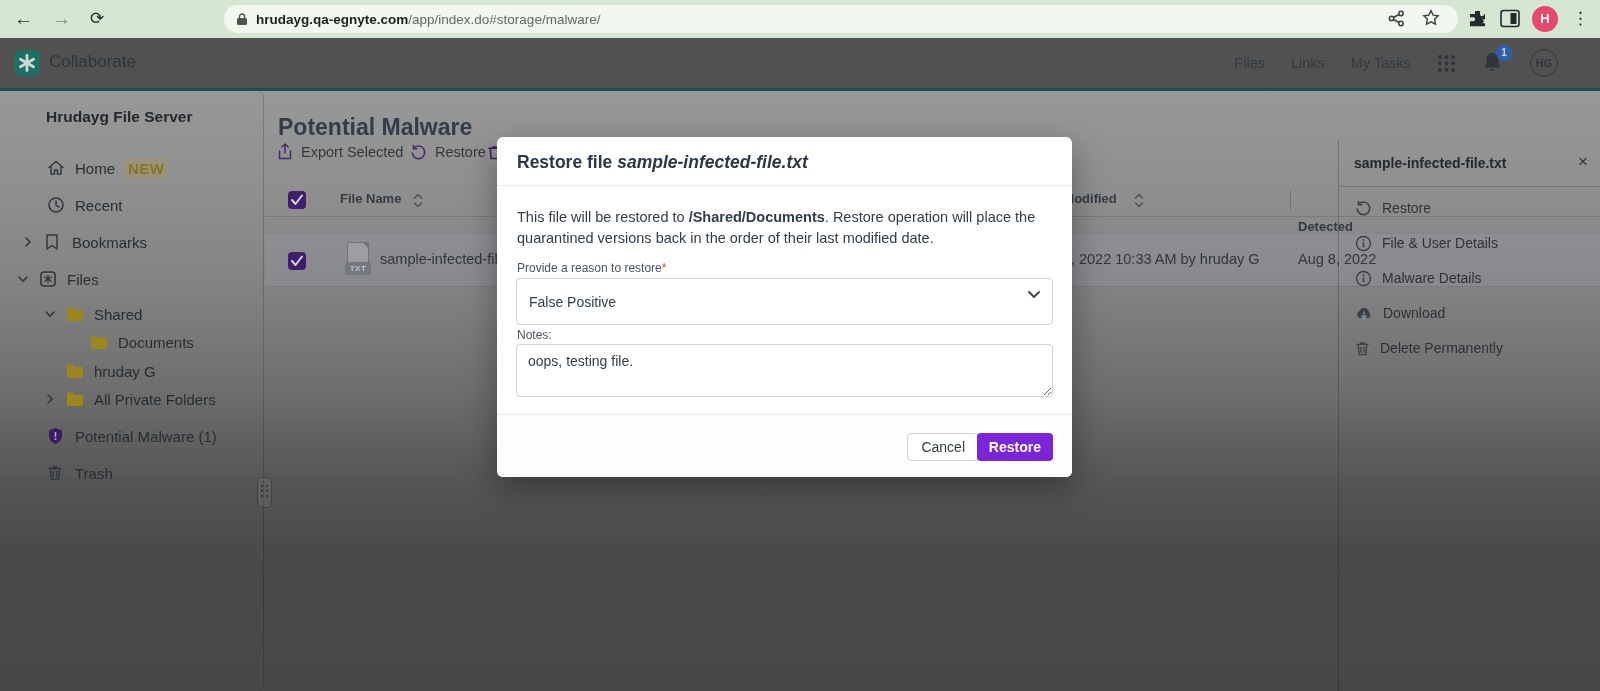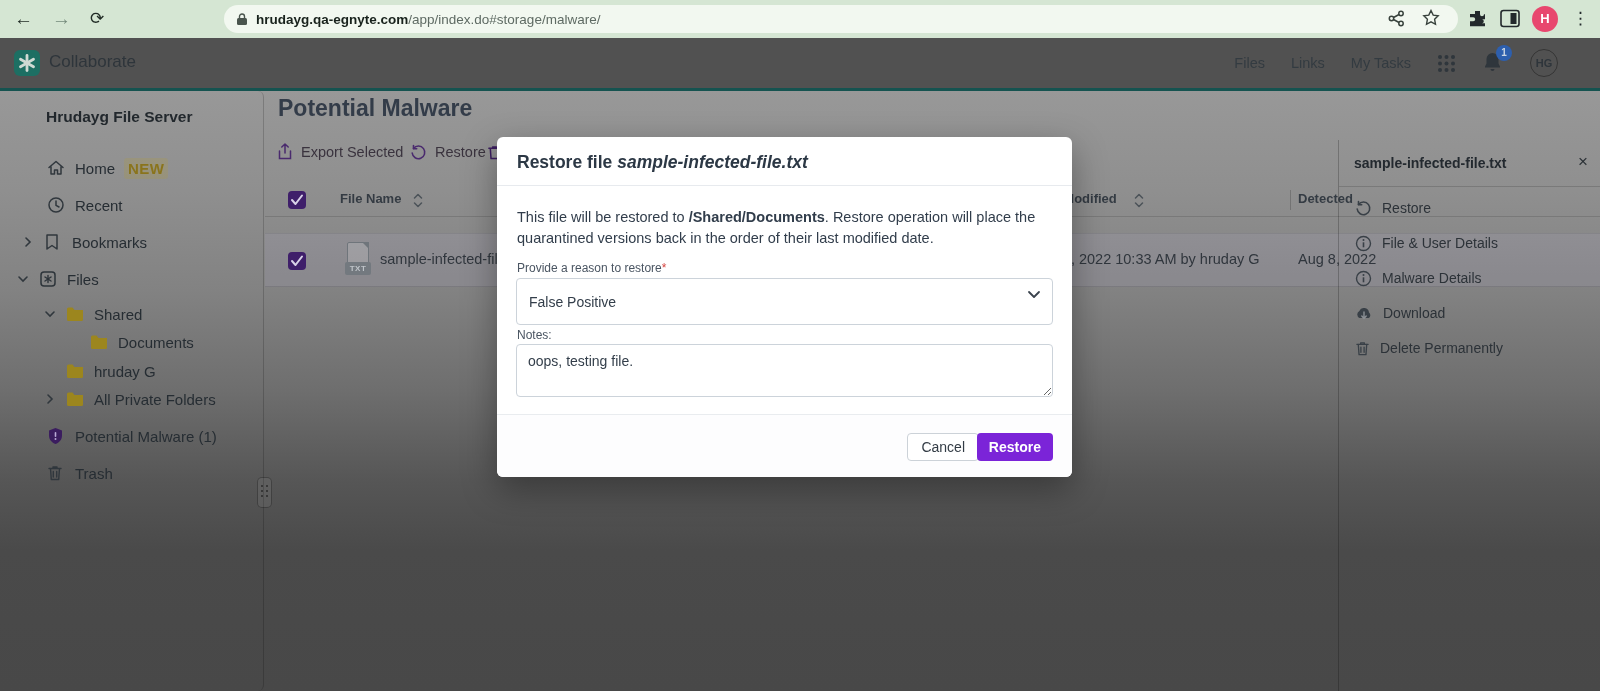--- a/index.html
+++ b/index.html
@@ -38,21 +38,21 @@
   #server-title { position:absolute; left:46px; top:17px; font-size:15.5px; font-weight:700; color:#22282d; }
   .side-item { position:absolute; height:28px; display:flex; align-items:center; color:#262d33; font-size:15px; }
   .side-item .chev { display:inline-flex; width:14px; margin-right:8px; color:#30373d; }
   .side-item .s-icon { display:inline-flex; width:19px; margin-right:9px; }
   .badge-new { margin-left:9px; font-size:15px; font-weight:700; color:#8a741c; background:rgba(190,160,20,0.16); padding:2px 4px; border-radius:3px; letter-spacing:.4px; }
   #drag-handle { position:absolute; left:257px; top:386px; width:15px; height:31px; border:1px solid rgba(0,0,0,0.3); border-radius:5px; background:rgba(255,255,255,0.06); display:flex; align-items:center; justify-content:center; }
   .dots-grid { width:7px; height:15px; display:grid; grid-template-columns:2px 2px; grid-auto-rows:2px; gap:3px; }
   .dots-grid i { background:#2b2b2b; border-radius:50%; }
 
   
-  #page-title { position:absolute; left:278px; top:4px; font-size:23px; font-weight:700; color:#333c49; }
+  #page-title { position:absolute; left:278px; top:23px; font-size:23px; font-weight:700; color:#333c49; }
   .tool-item { position:absolute; top:48px; height:26px; display:flex; align-items:center; gap:8px; font-size:14.5px; color:#3a333e; }
   .tool-item svg { color:#4a2a6e; }
   .thead-cell { position:absolute; top:100px; font-size:13px; font-weight:700; color:#343b43; }
   .sort-icon { position:absolute; top:101px; color:#4c5359; }
   #thead-border { position:absolute; left:265px; top:125px; width:1335px; height:1px; background:rgba(0,0,0,0.13); }
   #col-divider { position:absolute; left:1290px; top:99px; width:1px; height:20px; background:rgba(0,0,0,0.18); }
   #file-row { position:absolute; left:265px; top:142px; width:1335px; height:54px; background:rgba(188,174,220,0.13); border-top:1px solid rgba(0,0,0,0.07); border-bottom:1px solid rgba(0,0,0,0.1); }
   .checkbox { position:absolute; width:18px; height:18px; border-radius:4px; background:#3f1f6a; }
   .checkbox svg { position:absolute; left:2px; top:3px; }
   #cb-head { left:288px; top:100px; }
@@ -330,21 +330,21 @@
   <svg class="sort-icon" style="left:412px;" width="12" height="17" viewBox="0 0 12 17">
       <path d="M2.5 6l3.5-3.5L9.5 6" fill="none" stroke="currentColor" stroke-width="1.5" stroke-linecap="round" stroke-linejoin="round"></path>
       <path d="M2.5 11l3.5 3.5L9.5 11" fill="none" stroke="currentColor" stroke-width="1.5" stroke-linecap="round" stroke-linejoin="round"></path>
     </svg>
   <span class="thead-cell" style="left:1033px;">Last Modified</span>
   <svg class="sort-icon" style="left:1133px;" width="12" height="17" viewBox="0 0 12 17">
       <path d="M2.5 6l3.5-3.5L9.5 6" fill="none" stroke="currentColor" stroke-width="1.5" stroke-linecap="round" stroke-linejoin="round"></path>
       <path d="M2.5 11l3.5 3.5L9.5 11" fill="none" stroke="currentColor" stroke-width="1.5" stroke-linecap="round" stroke-linejoin="round"></path>
     </svg>
   <div id="col-divider"></div>
-  <span class="thead-cell" style="left:1298px;">Detected</span>
+  <span class="thead-cell" style="left:1298px;margin-top:28px;">Detected</span>
   <div id="thead-border"></div>
 
   <div id="file-row">
     <div class="checkbox" id="cb-row">
       <svg width="14" height="12" viewBox="0 0 14 12">
           <path d="M2 6l3.5 4L12 1.5" fill="none" stroke="#d9d2e8" stroke-width="2" stroke-linecap="round" stroke-linejoin="round"></path>
         </svg>
     </div>
   </div>
   <div id="file-icon">

